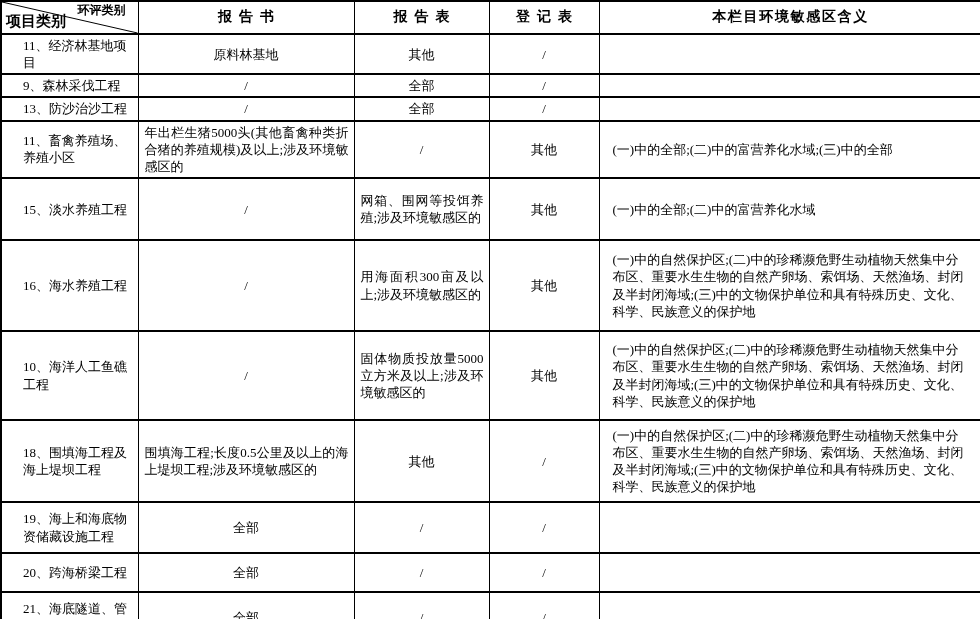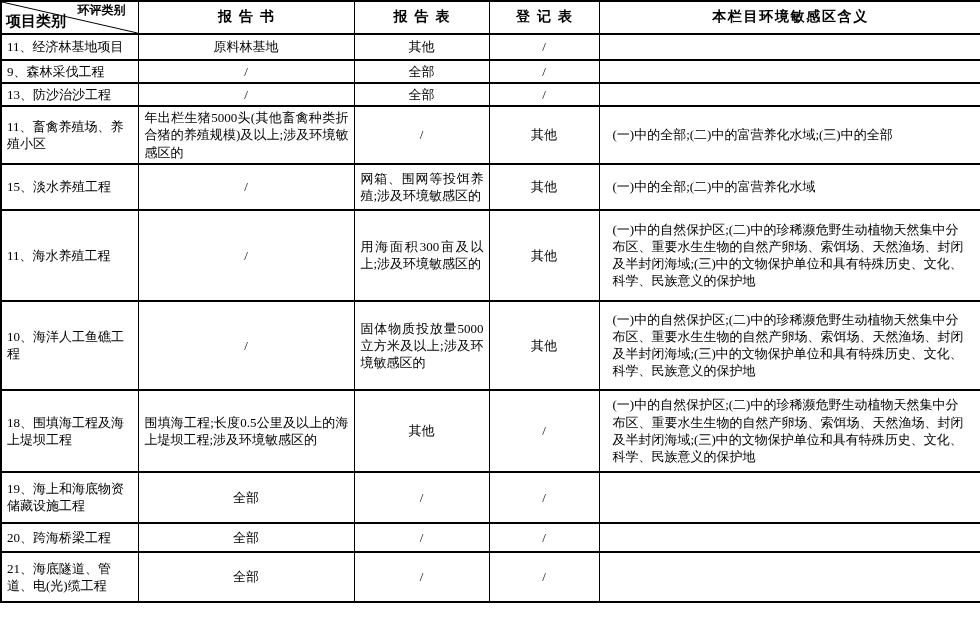--- a/index.html
+++ b/index.html
@@ -6,21 +6,21 @@
   body{width:980px;height:619px;overflow:hidden;color:#000;
        font-family:"Liberation Serif","DejaVu Serif",serif;}
   table{border-collapse:collapse;table-layout:fixed;width:980px;background:#fff;}
   td,th{border-style:solid;border-color:#000;border-width:2px 1px;
         padding:2px 4px;font-size:13px;line-height:1.32;vertical-align:middle;
         text-align:center;font-weight:normal;word-break:break-all;overflow:hidden;}
   table{border:2px solid #000;}
   th{font-weight:bold;font-size:14px;}
   .hdr-sp{letter-spacing:.5em;text-indent:.5em;margin-top:6px;}
   .hdr-sp2{letter-spacing:.12em;text-indent:.12em;}
-  .cat{text-align:left;padding-left:5px;padding-right:2px;margin-left:6px;}
+  .cat{text-align:left;padding-left:21px;padding-right:2px;margin-left:6px;}
   .left{text-align:left;text-align:justify;padding-left:6px;padding-right:5px;}
   .meaning{text-align:left;padding-left:13px;padding-right:16px;}
   
   .corner{position:relative;padding:0;}
   .corner svg{position:absolute;left:0;top:0;width:100%;height:100%;}
   .corner-top{position:absolute;top:1px;right:12px;font-size:12px;font-weight:bold;}
   .corner-bottom{position:absolute;bottom:1px;left:4px;font-size:15px;font-weight:bold;}
 </style>
 </head>
 <body>
@@ -74,30 +74,30 @@
   </tr>
 
   <tr style="height:55px">
     <td class="cat">11、畜禽养殖场、养殖小区</td>
     <td class="left">年出栏生猪5000头(其他畜禽种类折合猪的养殖规模)及以上;涉及环境敏感区的</td>
     <td>/</td>
     <td>其他</td>
     <td class="meaning">(一)中的全部;(二)中的富营养化水域;(三)中的全部</td>
   </tr>
 
-  <tr style="height:46px">
+  <tr style="height:62px">
     <td class="cat">15、淡水养殖工程</td>
     <td>/</td>
     <td class="left">网箱、围网等投饵养殖;涉及环境敏感区的</td>
     <td>其他</td>
     <td class="meaning">(一)中的全部;(二)中的富营养化水域</td>
   </tr>
 
   <tr style="height:91px">
-    <td class="cat">11、海水养殖工程</td>
+    <td class="cat">16、海水养殖工程</td>
     <td>/</td>
     <td class="left">用海面积300亩及以上;涉及环境敏感区的</td>
     <td>其他</td>
     <td class="meaning">(一)中的自然保护区;(二)中的珍稀濒危野生动植物天然集中分布区、重要水生生物的自然产卵场、索饵场、天然渔场、封闭及半封闭海域;(三)中的文物保护单位和具有特殊历史、文化、科学、民族意义的保护地</td>
   </tr>
 
   <tr style="height:89px">
     <td class="cat">10、海洋人工鱼礁工程</td>
     <td>/</td>
     <td class="left">固体物质投放量5000立方米及以上;涉及环境敏感区的</td>
@@ -114,21 +114,21 @@
   </tr>
 
   <tr style="height:51px">
     <td class="cat">19、海上和海底物资储藏设施工程</td>
     <td>全部</td>
     <td>/</td>
     <td>/</td>
     <td class="meaning"></td>
   </tr>
 
-  <tr style="height:29px">
+  <tr style="height:39px">
     <td class="cat">20、跨海桥梁工程</td>
     <td>全部</td>
     <td>/</td>
     <td>/</td>
     <td class="meaning"></td>
   </tr>
 
   <tr style="height:50px">
     <td class="cat">21、海底隧道、管道、电(光)缆工程</td>
     <td>全部</td>

